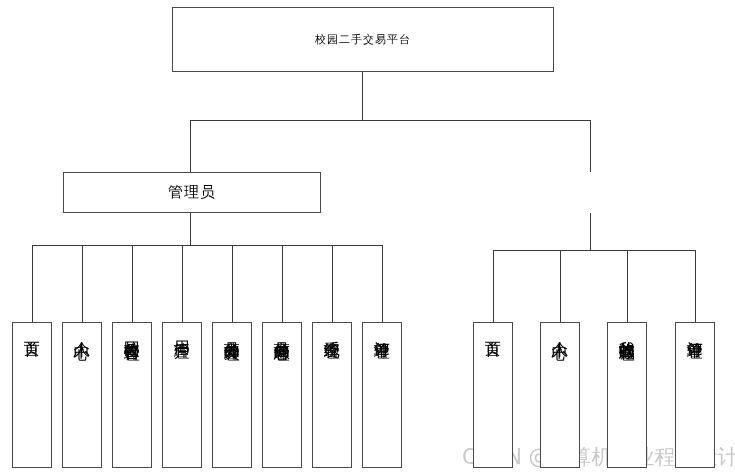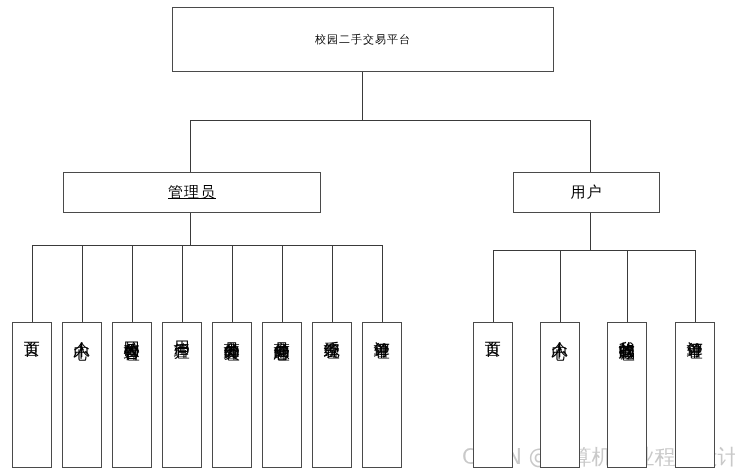--- a/index.html
+++ b/index.html
@@ -46,21 +46,20 @@
     letter-spacing: 1px;
   }
 
   .node.branch-admin {
     left: 63px;
     top: 172px;
     width: 258px;
     height: 41px;
     font-size: 15px;
     letter-spacing: 1px;
-    text-decoration: underline;
   }
 
   .node.branch-user {
     left: 513px;
     top: 172px;
     width: 147px;
     height: 41px;
     font-size: 15px;
     letter-spacing: 1px;
   }
@@ -133,23 +132,20 @@
   <div class="vline" style="left:695px; top:250px; height:72px;"></div>
 
   <div class="node root">
     <span>校园二手交易平台</span>
   </div>
 
   <div class="node branch-admin">
     <span>管理员</span>
   </div>
 
-  <div class="node branch-user">
-    <span>用户</span>
-  </div>
 
   <div class="node leaf" style="left:12px;">
     <span class="vtext">首页</span>
   </div>
   <div class="node leaf" style="left:62px;">
     <span class="vtext">个人中心</span>
   </div>
   <div class="node leaf" style="left:112px;">
     <span class="vtext">校园公告管理</span>
   </div>

